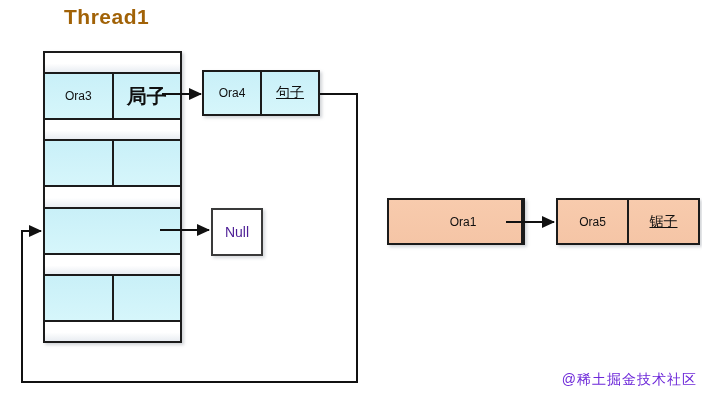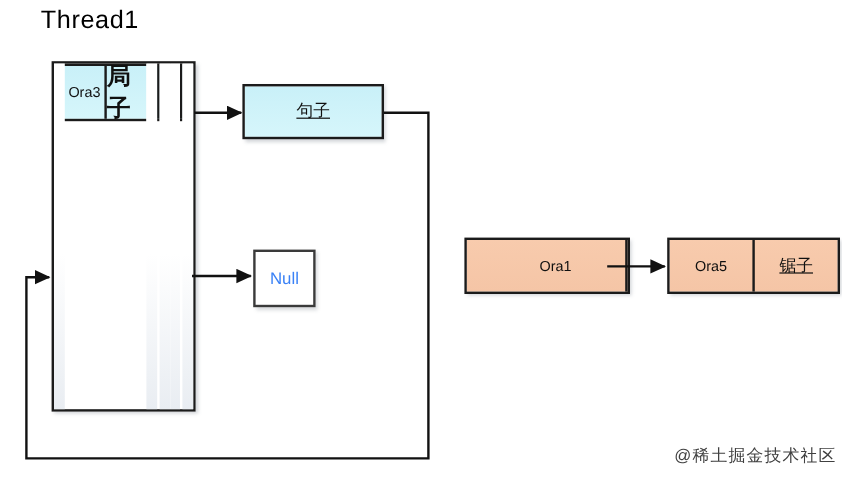--- a/index.html
+++ b/index.html
@@ -10,37 +10,38 @@
   }
   .canvas {
     position: relative;
     width: 702px;
     height: 402px;
     background: #ffffff;
     overflow: hidden;
   }
   .title {
     position: absolute;
-    left: 34px;
+    left: 64px;
     top: 5px;
     font-size: 21px;
-    font-weight: normal;
-    color: #000000;
+    font-weight: bold;
+    color: #a16207;
     letter-spacing: 0.5px;
   }
   
   .stack {
     position: absolute;
     left: 43px;
     top: 51px;
-    width: 120px;
+    width: 139px;
     height: 292px;
     border: 2px solid #1b1b1b;
     box-sizing: border-box;
     display: flex;
+    flex-direction: column;
     background: #ffffff;
     box-shadow: 2px 2px 3px rgba(120,130,140,0.35);
   }
   .row-thin {
     flex: 1;
     background: linear-gradient(180deg, #ffffff 55%, #e9edf2 100%);
   }
   .row-tall {
     height: 48px;
     box-sizing: border-box;
@@ -83,36 +84,36 @@
   .node-null {
     position: absolute;
     left: 211px; top: 208px; width: 52px; height: 48px;
     box-sizing: border-box;
     border: 2px solid #3a3a3a;
     background: #ffffff;
     display: flex;
     align-items: center;
     justify-content: center;
     font-size: 14px;
-    color: #3b82f6;
+    color: #4c1d95;
     box-shadow: 2px 2px 3px rgba(120,130,140,0.3);
   }
   
   .wires {
     position: absolute;
     left: 0; top: 0;
     width: 702px; height: 402px;
     pointer-events: none;
   }
   .watermark {
     position: absolute;
     right: 5px;
     top: 371px;
     font-size: 14px;
-    color: #404040;
+    color: #6d28d9;
     letter-spacing: 1px;
   }
 </style>
 </head>
 <body>
 
 <div class="canvas">
 
   <div class="title">Thread1</div>
 
@@ -132,20 +133,21 @@
     </div>
     <div class="row-thin"></div>
     <div class="row-tall">
       <div class="cell key"></div>
       <div class="cell val"></div>
     </div>
     <div class="row-thin"></div>
   </div>
 
   <div class="node cyan node-ora4">
+    <div class="cell key">Ora4</div>
     <div class="cell val">句子</div>
   </div>
 
   <div class="node-null">Null</div>
 
   <div class="node orange node-ora1">
     <div class="cell key">Ora1</div>
   </div>
 
   <div class="node orange node-ora5">

